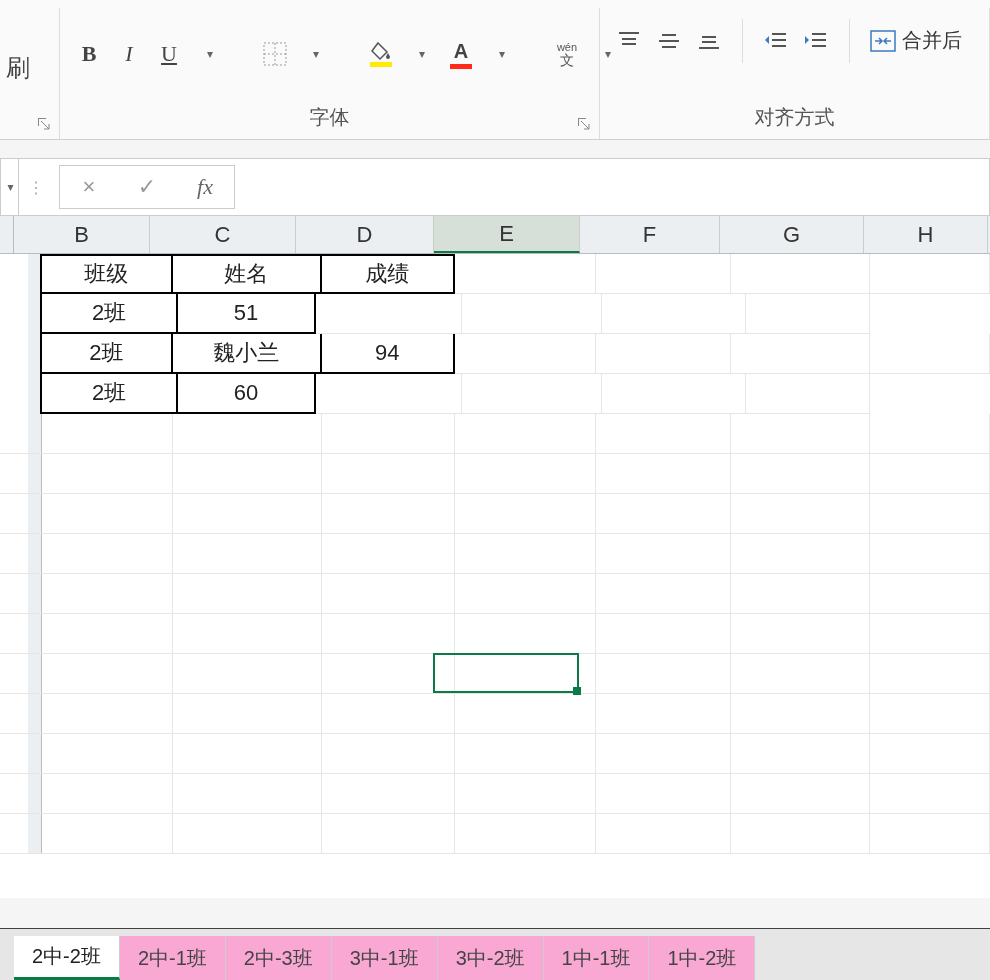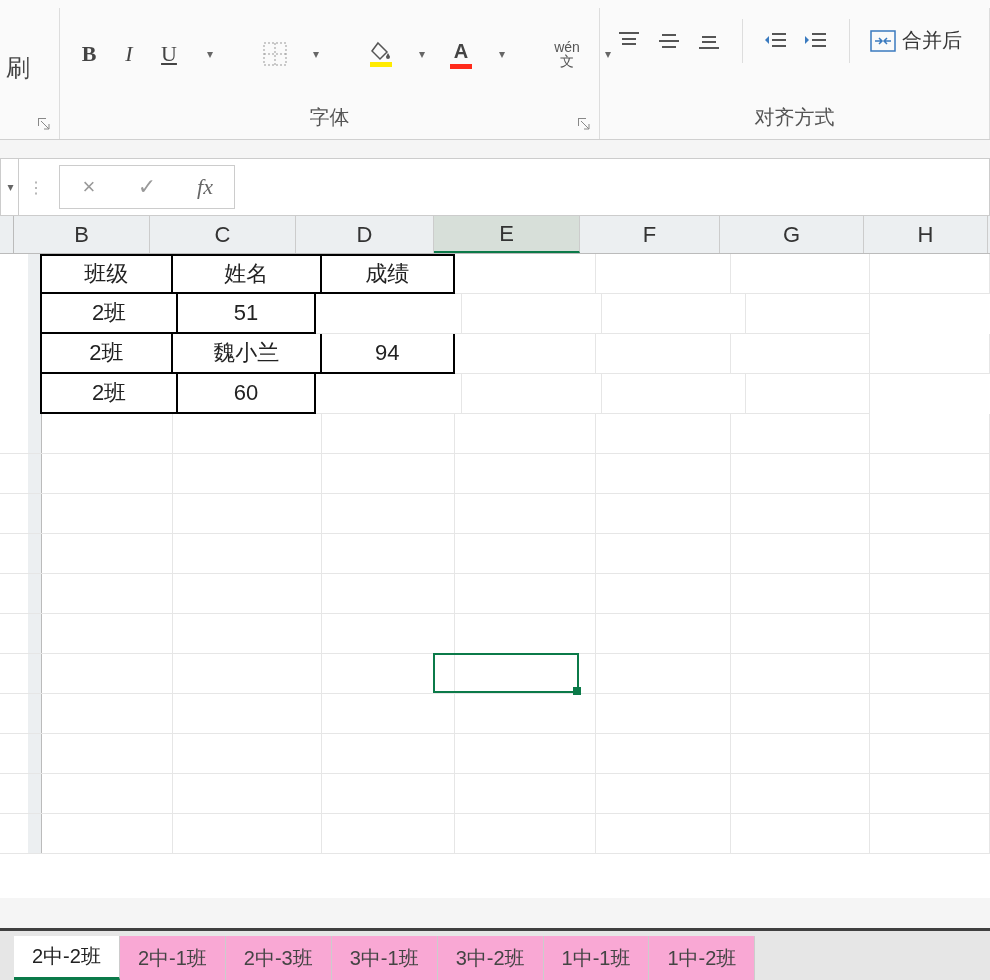--- a/index.html
+++ b/index.html
@@ -27,21 +27,21 @@
   .b-btn { font-weight: 900; font-size: 22px; font-family: "Times New Roman",serif; }
   .i-btn { font-style: italic; font-size: 22px; font-family: "Times New Roman",serif; }
   .u-btn { font-size: 22px; text-decoration: underline; font-family: "Times New Roman",serif; }
 
   .border-ico { width:24px;height:24px; }
   .fill-ico-wrap { position:relative; display:inline-flex; flex-direction:column; align-items:center;}
   .fill-underbar { width:22px; height:5px; margin-top:1px;}
   .yellow{ background:#ffeb00;}
   .red{ background:#ff2a1a;}
   .wen { display:flex;flex-direction:column;align-items:center;font-size:12px;line-height:1;color:#555;}
-  .wen .top{font-size:14px;letter-spacing:0;}
+  .wen .top{font-size:11px;letter-spacing:0;}
   .wen .bot{font-size:14px;}
 
   .align-ico { width:24px;height:20px; }
 
   .merge-btn { display:flex; align-items:center; gap:6px; font-size:20px; color:#333; }
 
   
   .fbar-row { display:flex; align-items:center; background:#fff; height:58px; margin-top:18px; border:1px solid #ccc;}
   .namebox-stub { width:18px; height:100%; display:flex; align-items:center; justify-content:center; border-right:1px solid #ccc;}
   .fb-sep { width:34px; display:flex; align-items:center; justify-content:center; color:#aaa;}
@@ -70,21 +70,21 @@
   .tb .stub { border-right:2px solid #000;}
   .tb .cell.cB, .tb .cell.cC, .tb .cell.cD { border-bottom:2px solid #000; }
   .tb { border-bottom:none;}
   .tb .cell.cE,.tb .cell.cF,.tb .cell.cG,.tb .cell.cH{border-bottom:1px solid #e6e6e6;}
 
   
   .active-cell { position:absolute; border:2px solid #0b7a49; pointer-events:none;}
   .active-handle { position:absolute; width:8px; height:8px; background:#0b7a49; right:-4px; bottom:-4px;}
 
   
-  .tabs { position:absolute; bottom:0; left:0; right:0; height:52px; background:#e6e6e6; display:flex; align-items:flex-end; border-top:3px solid #404040; padding-left:14px;}
+  .tabs { position:absolute; bottom:0; left:0; right:0; height:52px; background:#e6e6e6; display:flex; align-items:flex-end; border-top:1px solid #404040; padding-left:14px;}
   .tab { height:44px; padding:0 18px; display:flex; align-items:center; font-size:20px; color:#444; background:#f9a8d4; border-right:1px solid #ccc; cursor:pointer; white-space:nowrap;}
   .tab.active { background:#fff; border-bottom:3px solid #0b7a49; color:#222;}
 </style>
 </head>
 <body>
 
 <div class="ribbon">
   <div class="ribbon-tools">
 
     <div class="group brush-group">

